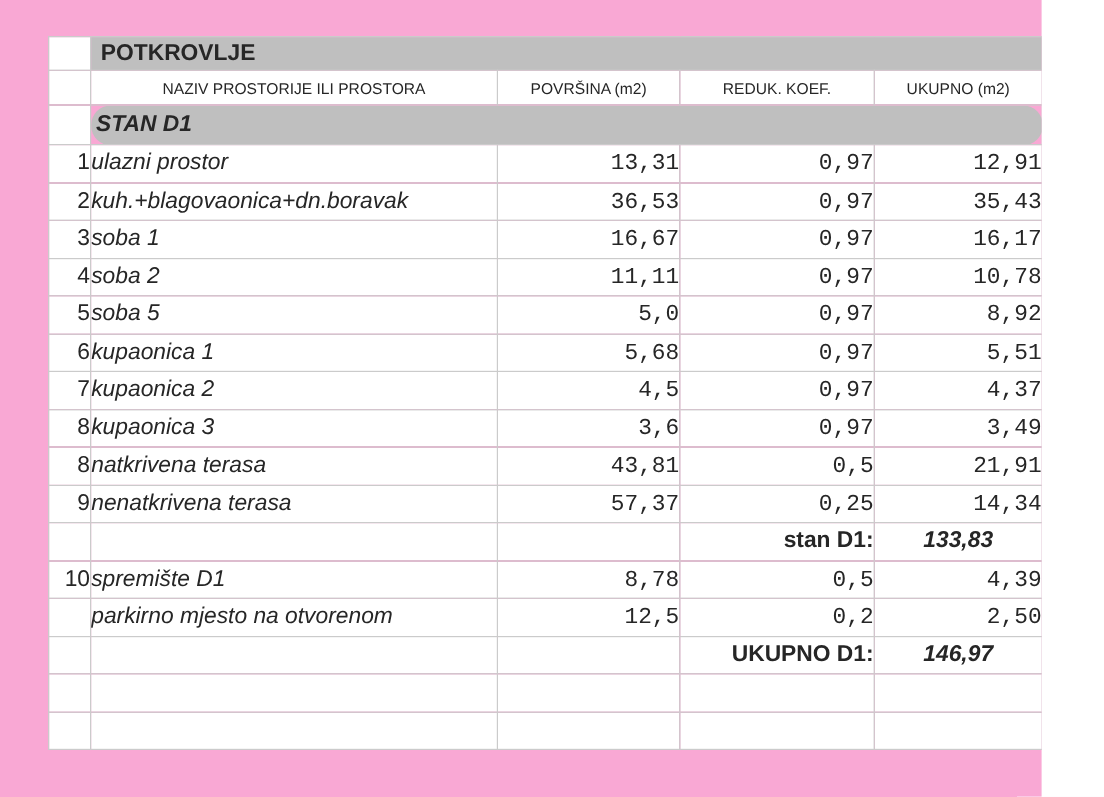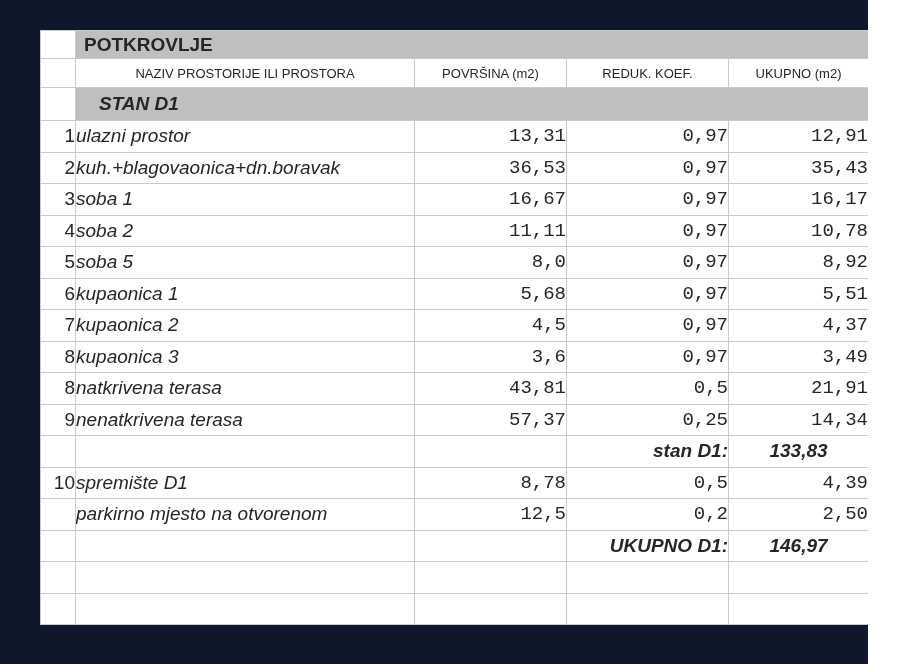--- a/index.html
+++ b/index.html
@@ -5,21 +5,21 @@
   html, body {
     margin: 0;
     padding: 0;
     background: #ffffff;
   }
   #page {
     position: relative;
     width: 868px;
     height: 664px;
     overflow: hidden;
-    background: #0f172a;
+    background: #f9a8d4;
     font-family: "Liberation Sans", sans-serif;
     color: #262626;
   }
   table.sheet {
     position: absolute;
     left: 40px;
     top: 30px;
     border-collapse: collapse;
     table-layout: fixed;
     width: 828px;
@@ -50,33 +50,33 @@
   tr.r-colhead td {
     font-size: 13px;
     text-align: center;
     height: 28px;
   }
   tr.r-group td.c-fill {
     background: #bfbfbf;
     font-weight: bold;
     font-style: italic;
     text-align: left;
-    padding-left: 23px;
+    padding-left: 4px;
     height: 32px;
+    border-radius: 16px;
   }
   tr.r-group td.c-num { height: 32px; }
   
   td.c-sub {
     font-weight: bold;
     font-style: italic;
     text-decoration: underline;
   }
   td.c-total-label {
     font-weight: bold;
-    font-style: italic;
     text-align: right;
     padding-right: 8px;
   }
   td.c-total-value {
     font-weight: bold;
     font-style: italic;
     text-align: center;
   }
 </style>
 </head>
@@ -133,21 +133,21 @@
         <tr class="r-data">
           <td class="c-num">4</td>
           <td class="c-name">soba 2</td>
           <td class="c-center">11,11</td>
           <td class="c-center">0,97</td>
           <td class="c-center">10,78</td>
         </tr>
         <tr class="r-data">
           <td class="c-num">5</td>
           <td class="c-name">soba 5</td>
-          <td class="c-center">8,0</td>
+          <td class="c-center">5,0</td>
           <td class="c-center">0,97</td>
           <td class="c-center">8,92</td>
         </tr>
         <tr class="r-data">
           <td class="c-num">6</td>
           <td class="c-name">kupaonica 1</td>
           <td class="c-center">5,68</td>
           <td class="c-center">0,97</td>
           <td class="c-center">5,51</td>
         </tr>

